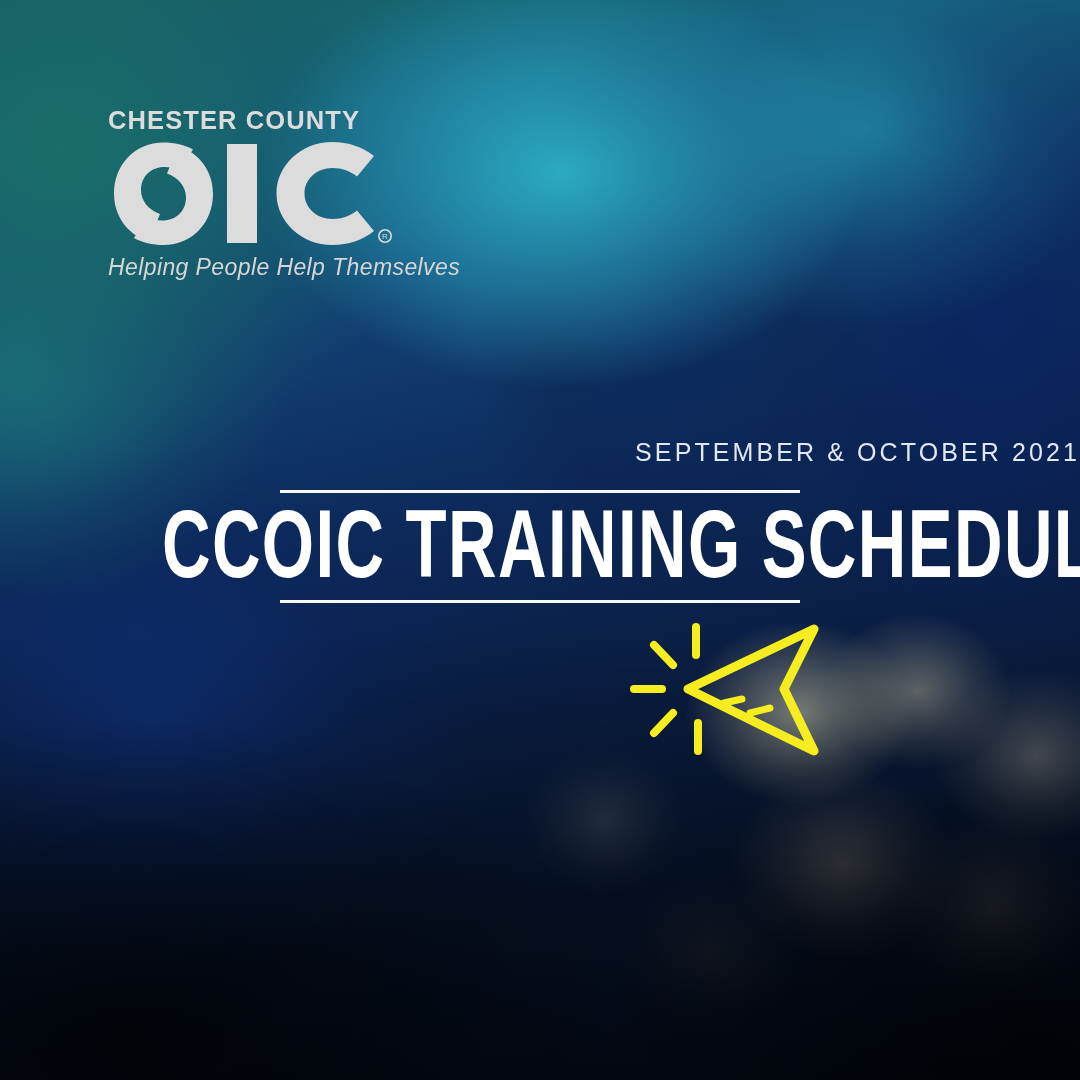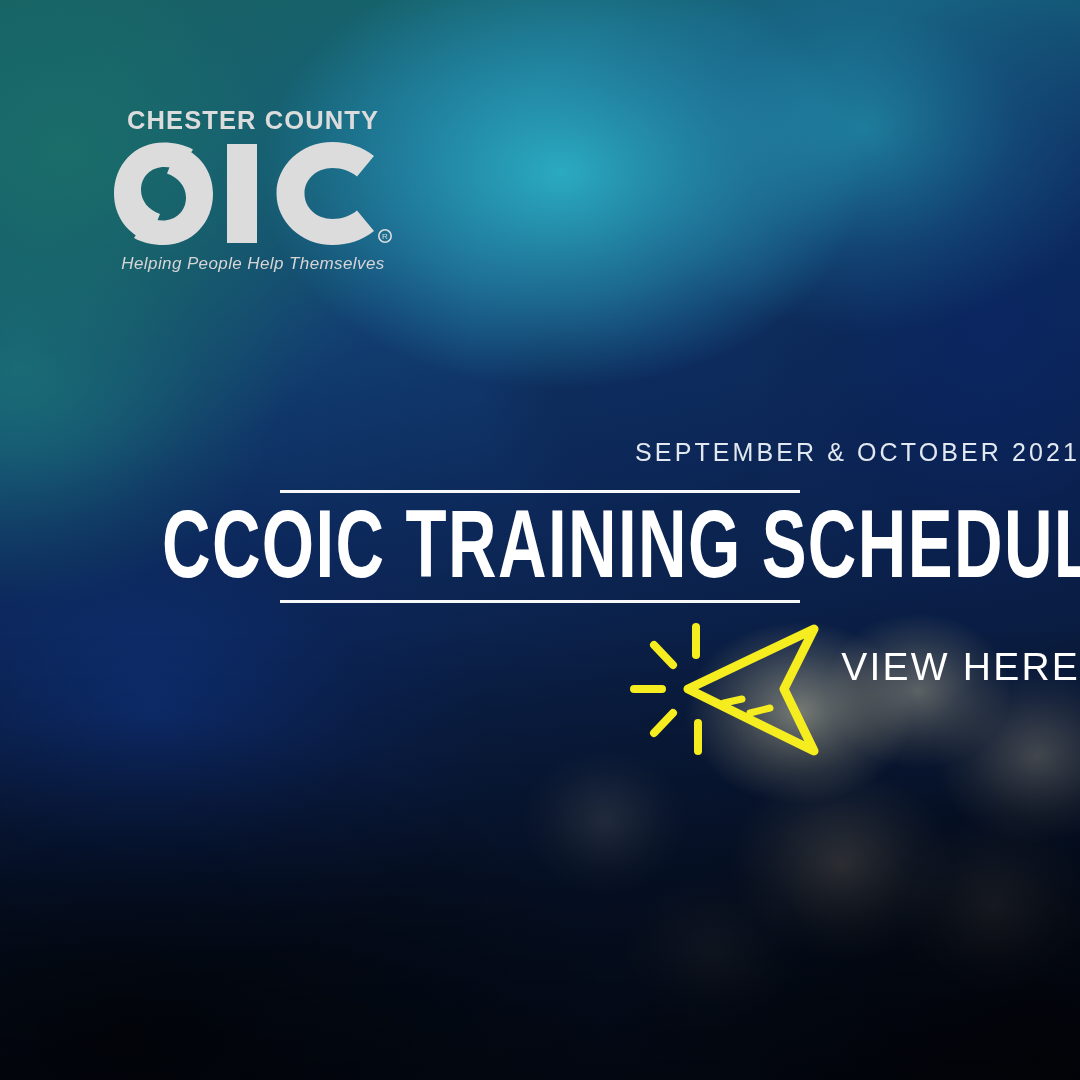--- a/index.html
+++ b/index.html
@@ -79,34 +79,34 @@
     left: 108px;
     top: 108px;
     width: 290px;
     color: #dcdcdc;
   }
   .logo-top {
     font-size: 25.5px;
     font-weight: 700;
     letter-spacing: 1.1px;
     line-height: 1;
-    text-align: center;
+    text-align: left;
     white-space: nowrap;
     color: #dcdcdc;
     font-family: "Liberation Sans", sans-serif;
   }
   .logo-mark {
     margin-top: 6px;
     position: relative;
     height: 108px;
   }
   .logo-mark svg { display: block; }
   .logo-tag {
     margin-top: 6px;
-    font-size: 17px;
+    font-size: 23px;
     font-style: italic;
     letter-spacing: 0.4px;
     text-align: center;
     white-space: nowrap;
     color: #d6d6d6;
     font-family: "Liberation Sans", sans-serif;
   }
 
   
   .center-block {
@@ -237,21 +237,20 @@
     <div class="eyebrow">SEPTEMBER &amp; OCTOBER 2021</div>
 
     <div class="rule rule-top"></div>
 
     <div class="headline">CCOIC TRAINING SCHEDULE</div>
 
     <div class="rule rule-bottom"></div>
 
     <div class="cta-row">
 
-      <div class="cta-text">VIEW HERE</div>
 
       <div class="cursor-icon">
         <svg width="230" height="160" viewBox="0 0 230 160" aria-hidden="true">
           <g stroke="#f5ed1f" fill="none" stroke-linecap="round" stroke-linejoin="round">
 
             <g stroke-width="8">
               <line x1="78" y1="16" x2="78" y2="44"></line>
               <line x1="36" y1="34" x2="55" y2="54"></line>
               <line x1="16" y1="78" x2="44" y2="78"></line>
               <line x1="36" y1="122" x2="55" y2="102"></line>

